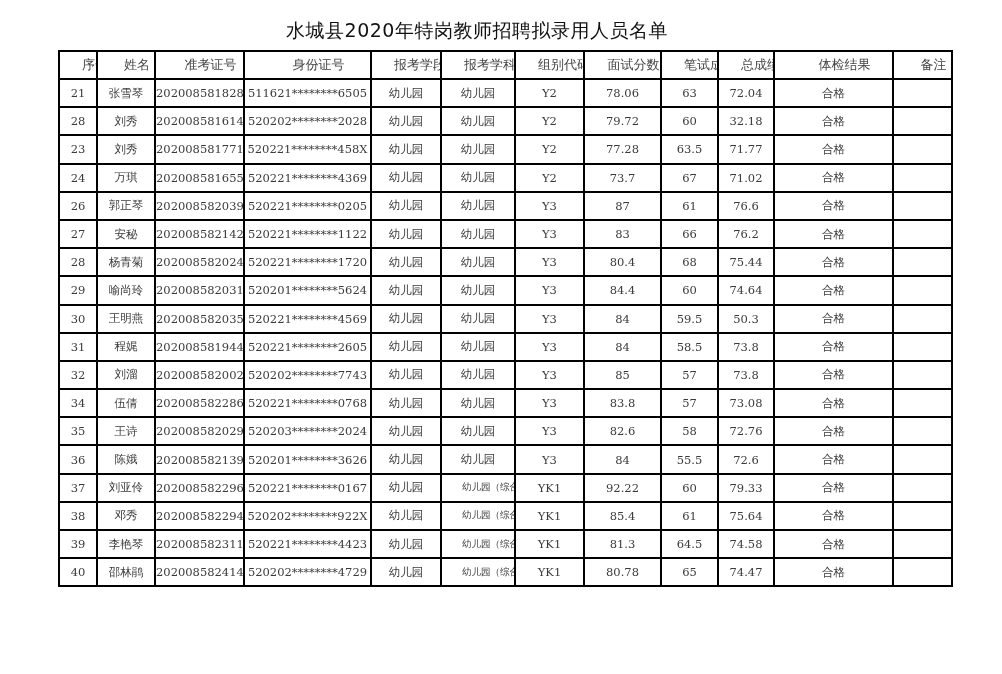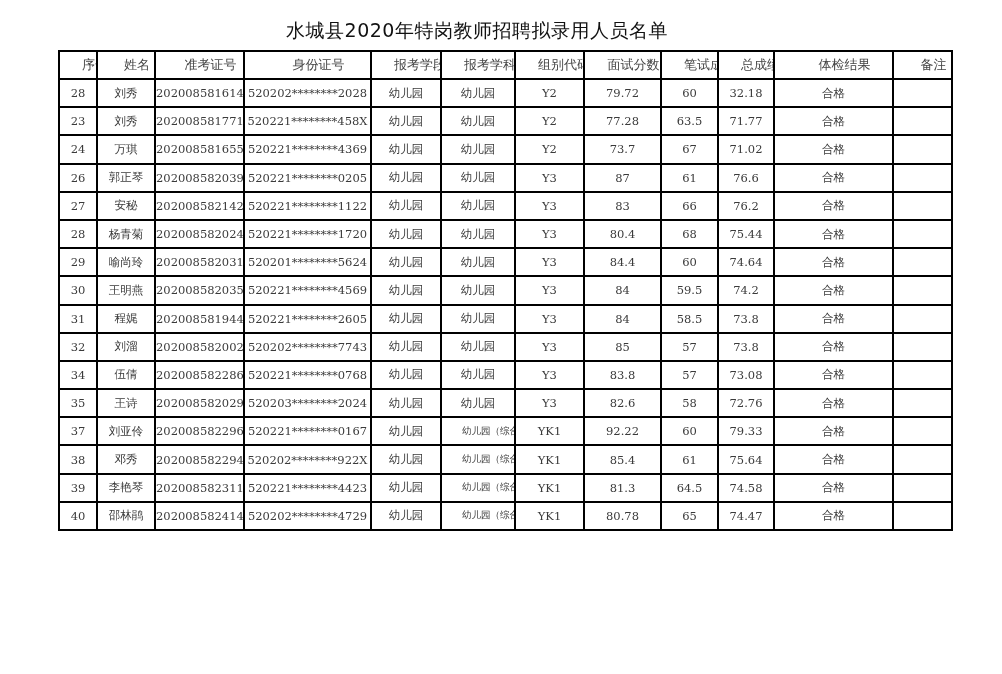--- a/index.html
+++ b/index.html
@@ -47,20 +47,34 @@
         <th>组别代码</th>
         <th>面试分数</th>
         <th>笔试成绩</th>
         <th>总成绩</th>
         <th>体检结果</th>
         <th>备注</th>
       </tr>
   </thead>
   <tbody id="tbody">
       <tr>
+        <td>21</td>
+        <td>张雪琴</td>
+        <td>202008581828</td>
+        <td>511621********6505</td>
+        <td>幼儿园</td>
+        <td>幼儿园</td>
+        <td>Y2</td>
+        <td>78.06</td>
+        <td>63</td>
+        <td>72.04</td>
+        <td>合格</td>
+        <td></td>
+      </tr>
+      <tr>
         <td>28</td>
         <td>刘秀</td>
         <td>202008581614</td>
         <td>520202********2028</td>
         <td>幼儿园</td>
         <td>幼儿园</td>
         <td>Y2</td>
         <td>79.72</td>
         <td>60</td>
         <td>32.18</td>
@@ -154,21 +168,21 @@
       <tr>
         <td>30</td>
         <td>王明燕</td>
         <td>202008582035</td>
         <td>520221********4569</td>
         <td>幼儿园</td>
         <td>幼儿园</td>
         <td>Y3</td>
         <td>84</td>
         <td>59.5</td>
-        <td>74.2</td>
+        <td>50.3</td>
         <td>合格</td>
         <td></td>
       </tr>
       <tr>
         <td>31</td>
         <td>程娓</td>
         <td>202008581944</td>
         <td>520221********2605</td>
         <td>幼儿园</td>
         <td>幼儿园</td>
@@ -211,20 +225,34 @@
         <td>35</td>
         <td>王诗</td>
         <td>202008582029</td>
         <td>520203********2024</td>
         <td>幼儿园</td>
         <td>幼儿园</td>
         <td>Y3</td>
         <td>82.6</td>
         <td>58</td>
         <td>72.76</td>
+        <td>合格</td>
+        <td></td>
+      </tr>
+      <tr>
+        <td>36</td>
+        <td>陈娥</td>
+        <td>202008582139</td>
+        <td>520201********3626</td>
+        <td>幼儿园</td>
+        <td>幼儿园</td>
+        <td>Y3</td>
+        <td>84</td>
+        <td>55.5</td>
+        <td>72.6</td>
         <td>合格</td>
         <td></td>
       </tr>
       <tr>
         <td>37</td>
         <td>刘亚伶</td>
         <td>202008582296</td>
         <td>520221********0167</td>
         <td>幼儿园</td>
         <td class="small">幼儿园（综合）</td>

